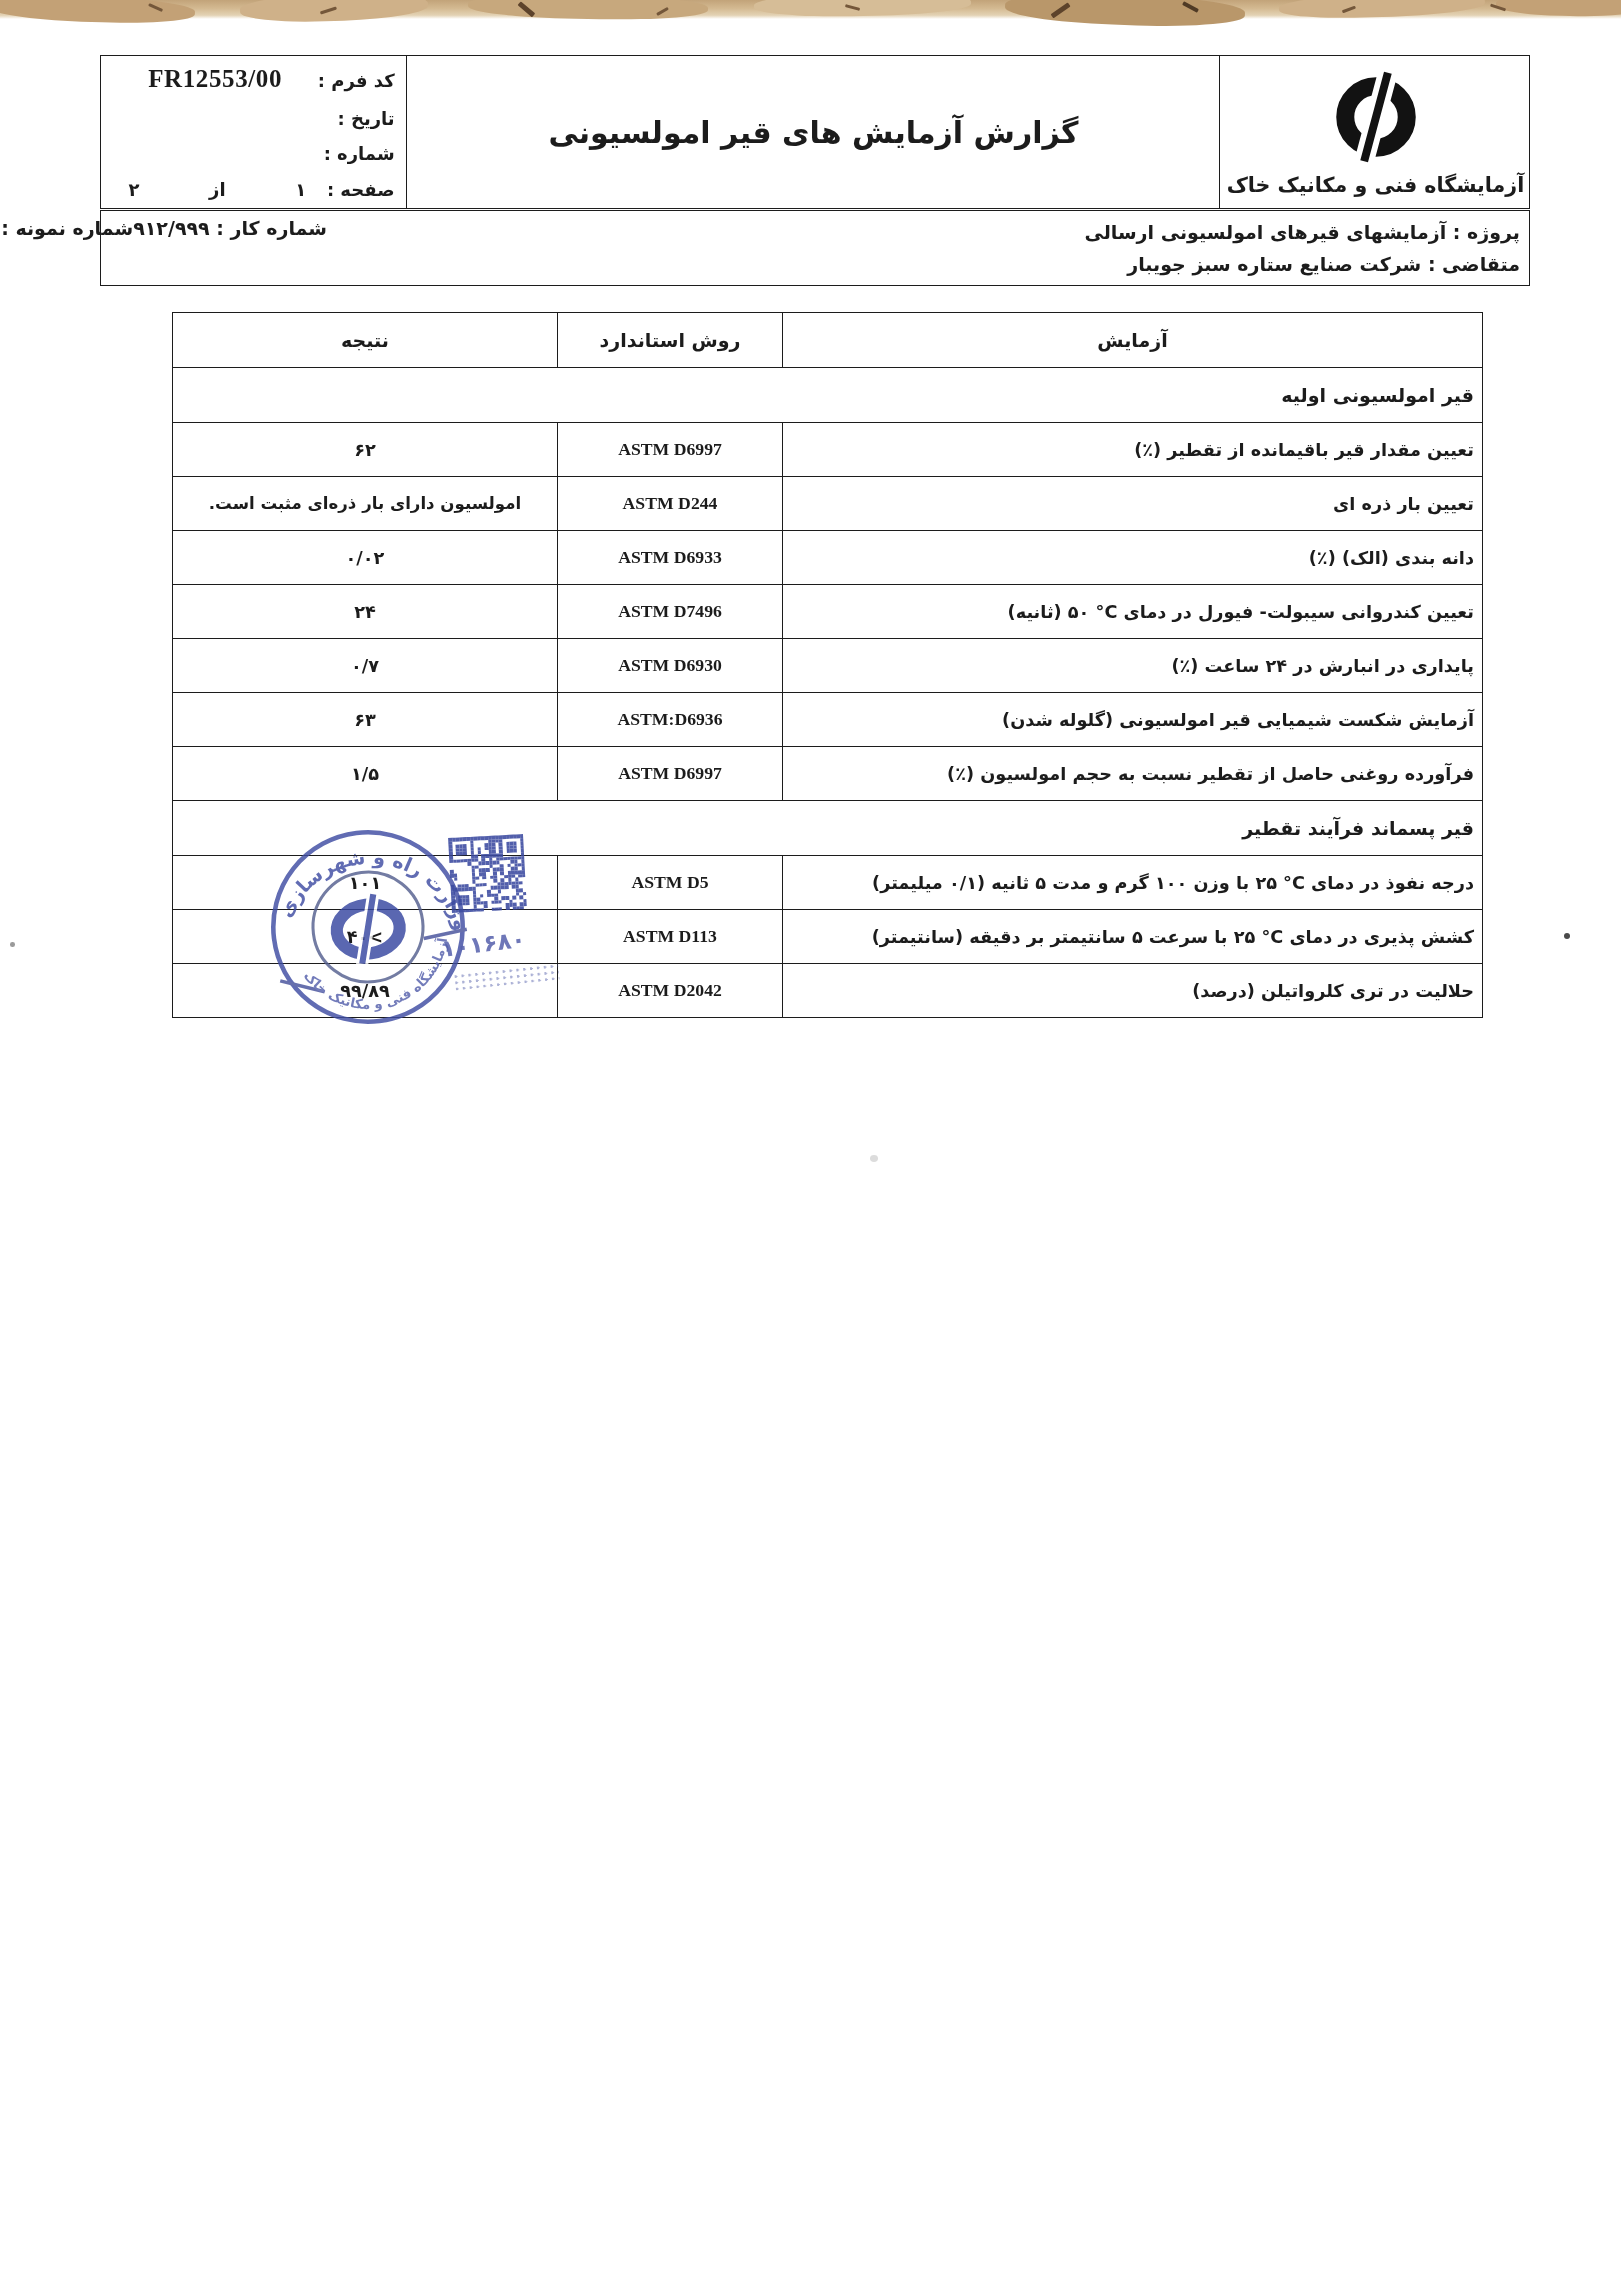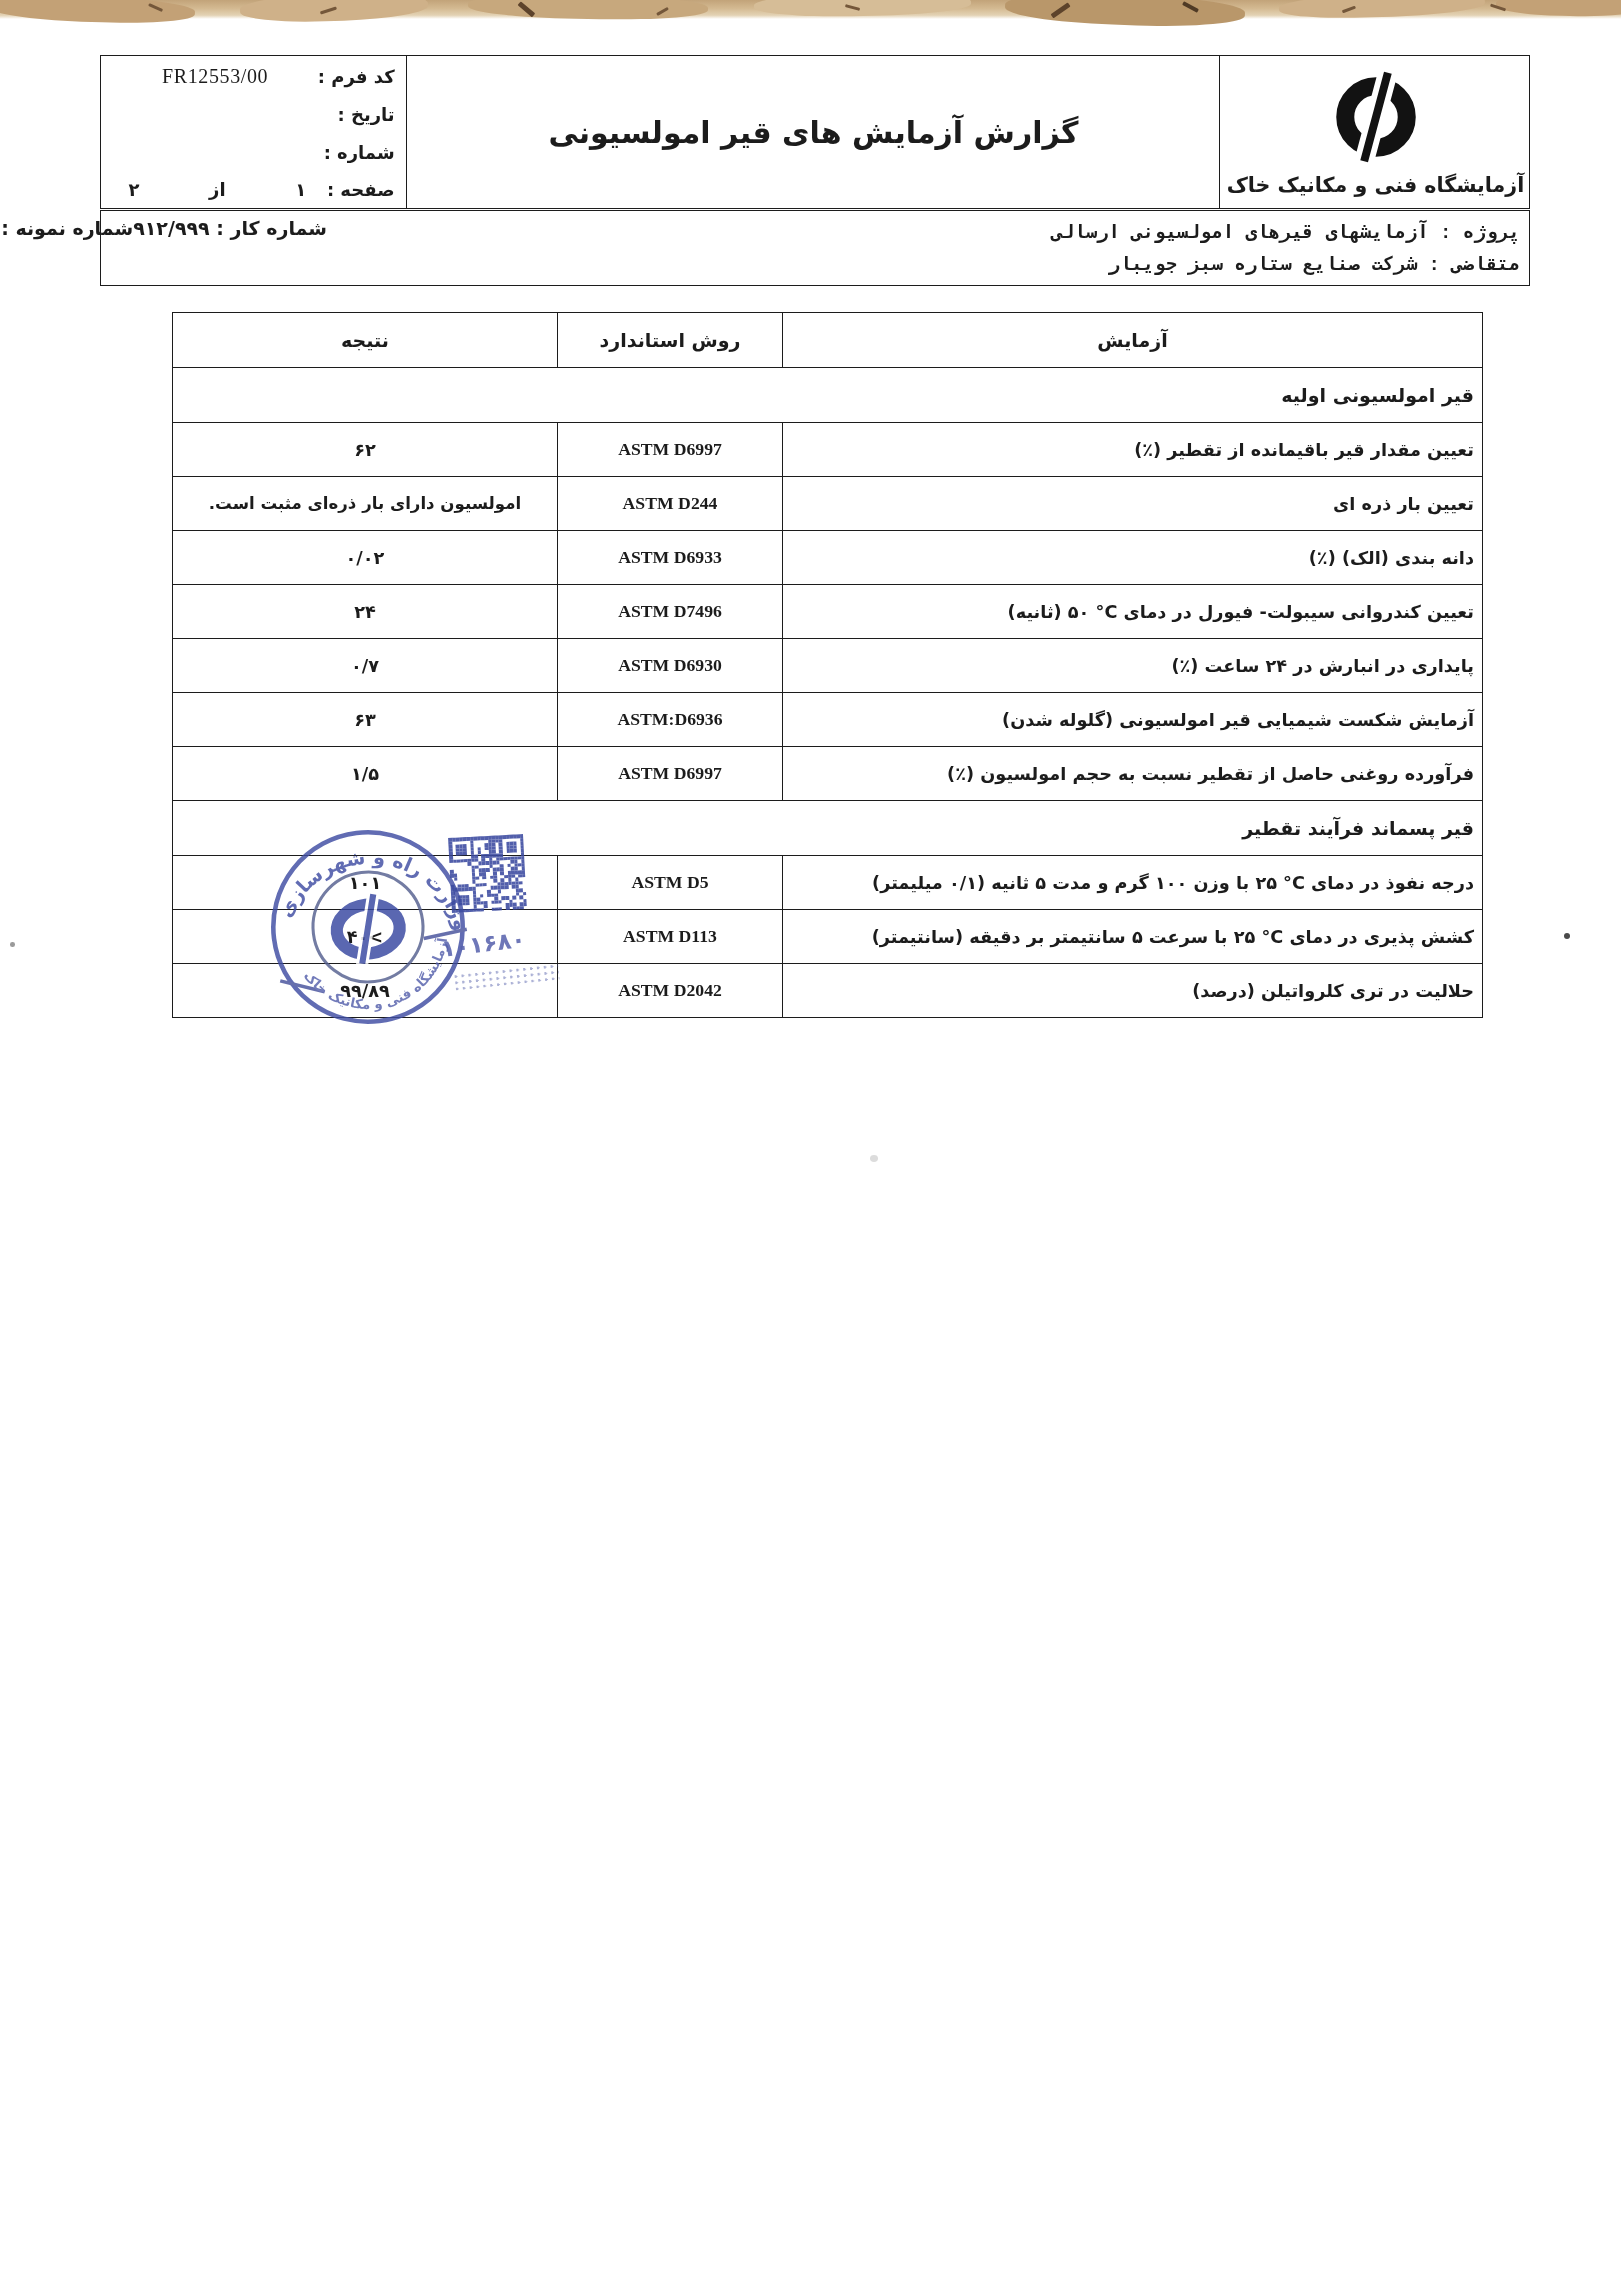--- a/index.html
+++ b/index.html
@@ -16,38 +16,38 @@
   
   .header-box{position:absolute;left:100px;top:55px;width:1430px;height:154px;
     border:1.7px solid #1c1c1c;box-sizing:border-box;}
   .vline{position:absolute;top:0;bottom:0;width:1.1px;background:#1c1c1c;}
   .hcell-left{position:absolute;left:0;top:0;width:305px;height:100%;box-sizing:border-box;
     padding:9px 11.4px 8px 11.4px;direction:rtl;display:flex;flex-direction:column;justify-content:space-between;}
   .frow{display:flex;align-items:baseline;font-weight:700;font-size:18px;}
   .frow .lbl{white-space:nowrap;text-align:right;}
   .frow .val{flex:1;text-align:center;}
   .latin{font-family:"Liberation Serif",serif;direction:ltr;unicode-bidi:embed;}
-  .fr-code{font-size:20px;font-weight:400;letter-spacing:0.6px;}
+  .fr-code{font-size:25px;font-weight:700;letter-spacing:0.6px;}
   .page-nums{flex:1;display:flex;justify-content:space-between;padding:0 20.6px 0 16px;}
   .hcell-mid{position:absolute;left:307px;top:0;width:811px;height:100%;
     display:flex;align-items:center;justify-content:center;}
   .doc-title{font-size:30px;font-weight:700;direction:rtl;}
   .hcell-right{position:absolute;left:1119px;top:0;width:311px;height:100%;
     display:flex;flex-direction:column;align-items:center;justify-content:flex-start;padding-top:8px;box-sizing:border-box;}
   .lab-name{font-size:20.6px;font-weight:700;direction:rtl;margin-top:1.1px;white-space:nowrap;}
   
   .meta-band{position:absolute;left:100px;top:210px;width:1430px;height:76px;
     border:1.7px solid #1c1c1c;border-top-width:1.1px;box-sizing:border-box;}
   .meta-left{position:absolute;left:9px;top:0;width:217px;height:100%;direction:rtl;
     display:flex;justify-content:space-around;padding:5.7px 0;box-sizing:border-box;
     font-size:19px;font-weight:700;text-align:left;}
   .meta-left .line{white-space:nowrap;}
   .meta-right{position:absolute;right:9px;top:0;width:628px;height:100%;direction:rtl;
     display:flex;flex-direction:column;justify-content:space-around;padding:5.7px 0;box-sizing:border-box;
-    font-size:19px;font-weight:700;text-align:right;font-family:Liberation Mono, monospace;}
+    font-size:19px;font-weight:700;text-align:right;}
   .ltr-val{direction:ltr;unicode-bidi:embed;}
   
   table.results{position:absolute;left:172px;top:312px;width:1311px;border-collapse:collapse;
     direction:rtl;table-layout:fixed;}
   table.results td,table.results th{border:1.1px solid #1c1c1c;border-top-width:1.7px;border-bottom-width:1.7px;
     padding:16px 8px;box-sizing:border-box;font-size:17.7px;}
   tr.hdr th{height:29px;font-size:19px;font-weight:700;}
   th.h-test{padding-right:12.6px;}
   th.h-std,th.h-res{text-align:center;}
   tr.section td{height:28.5px;text-align:right;font-weight:700;font-size:19px;}

